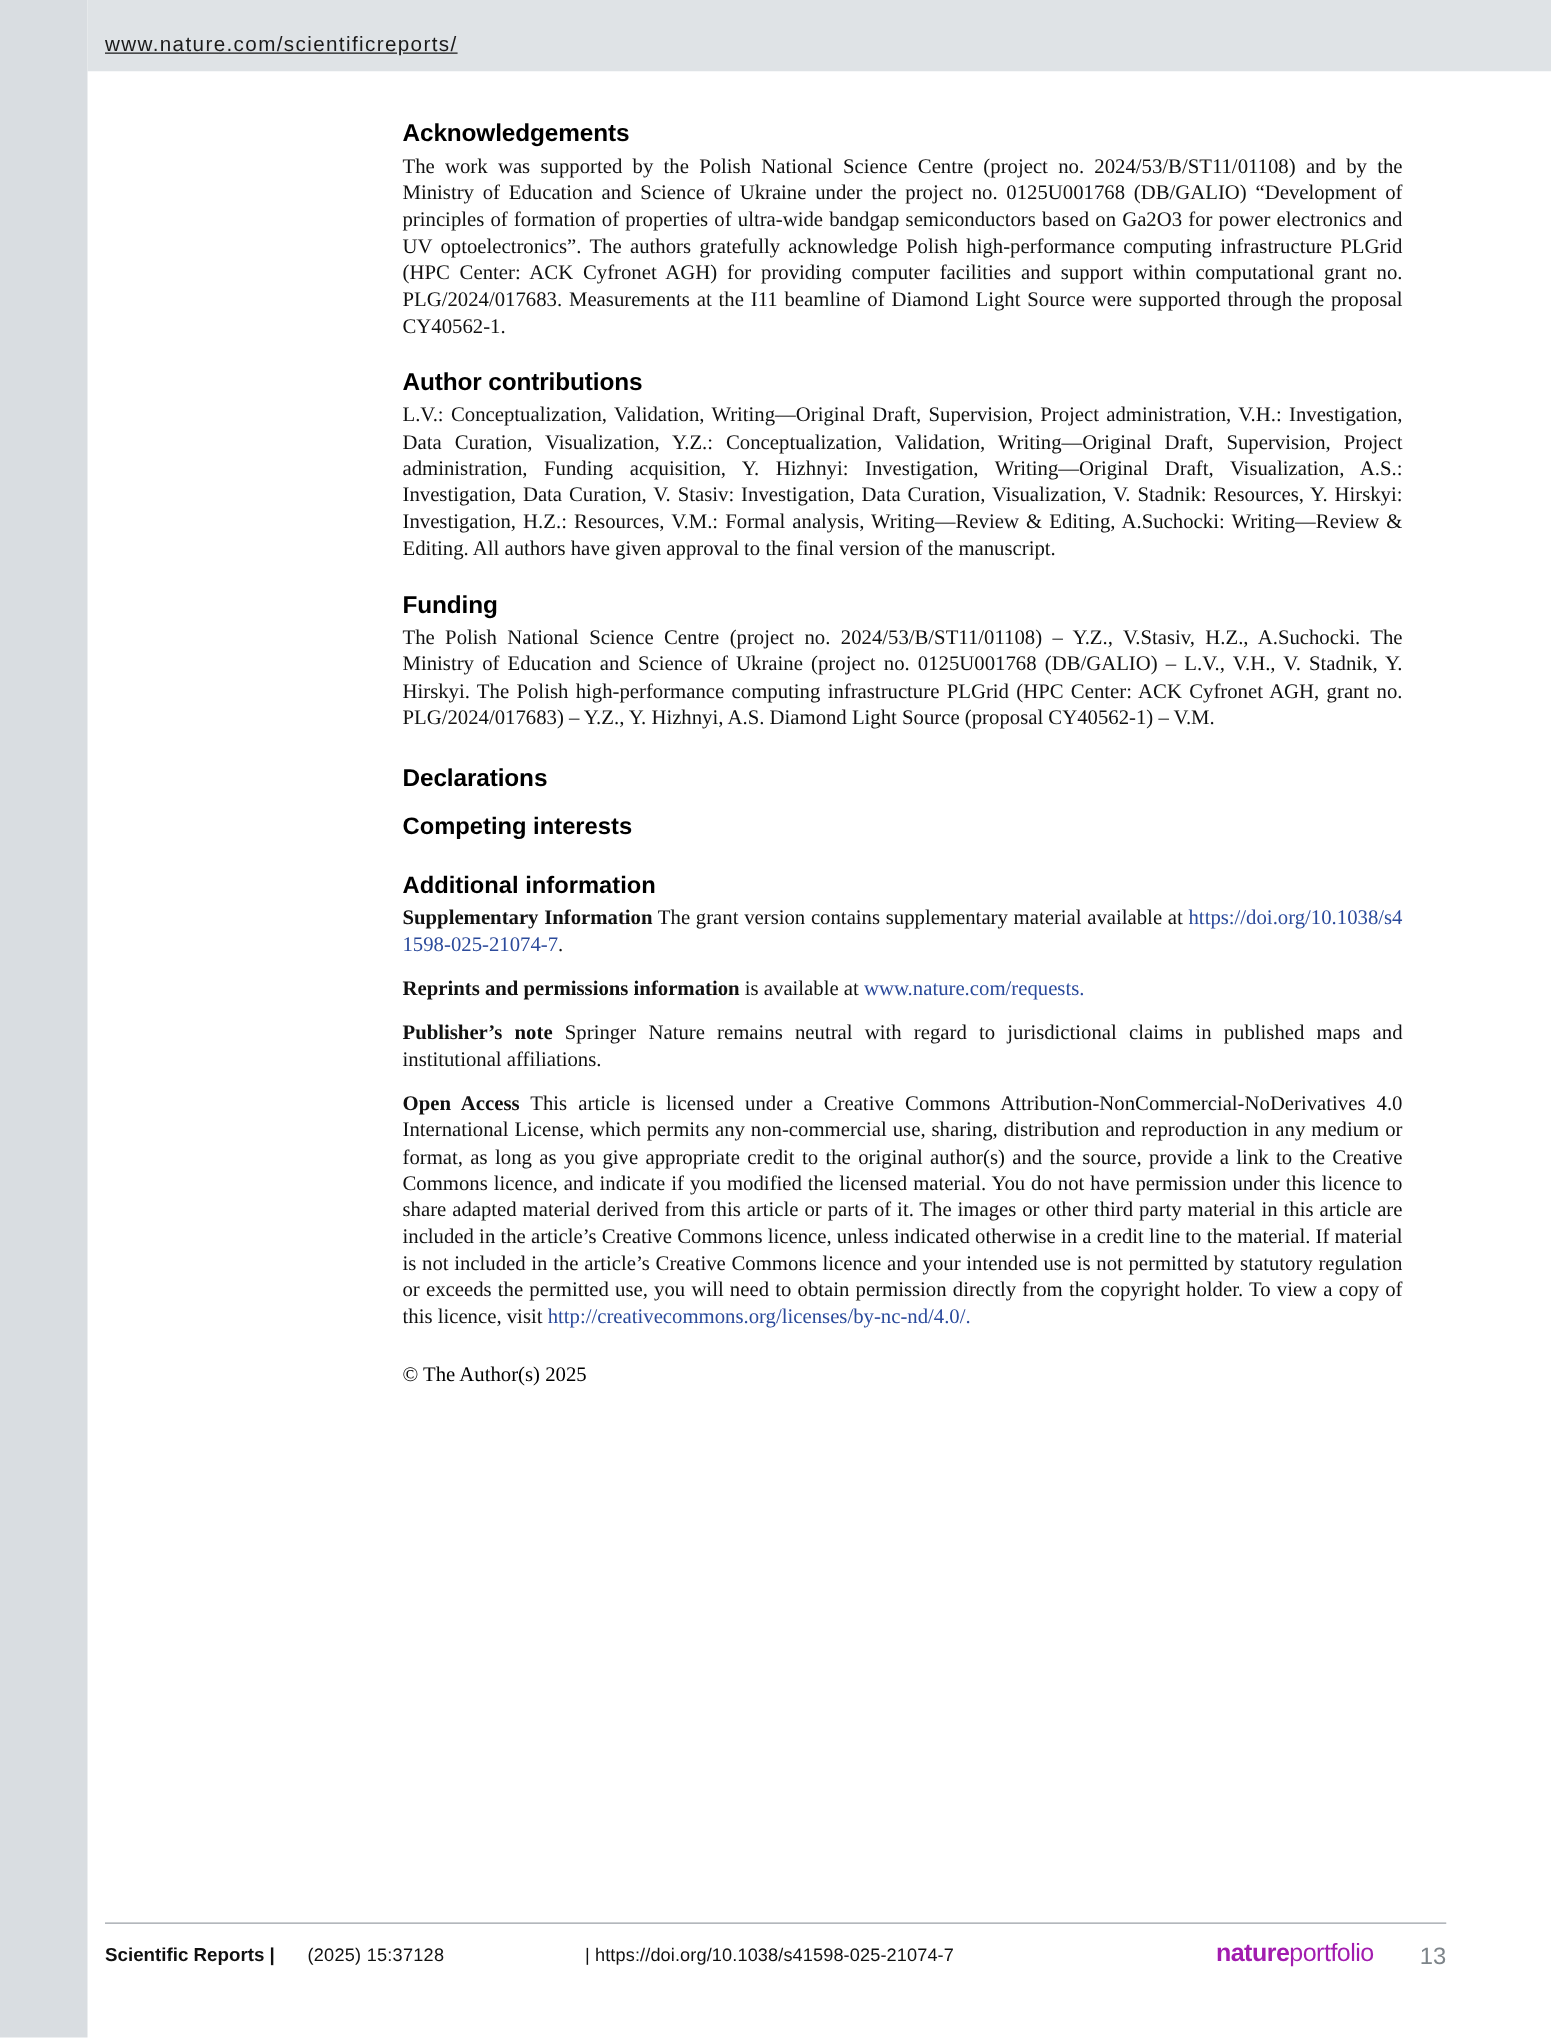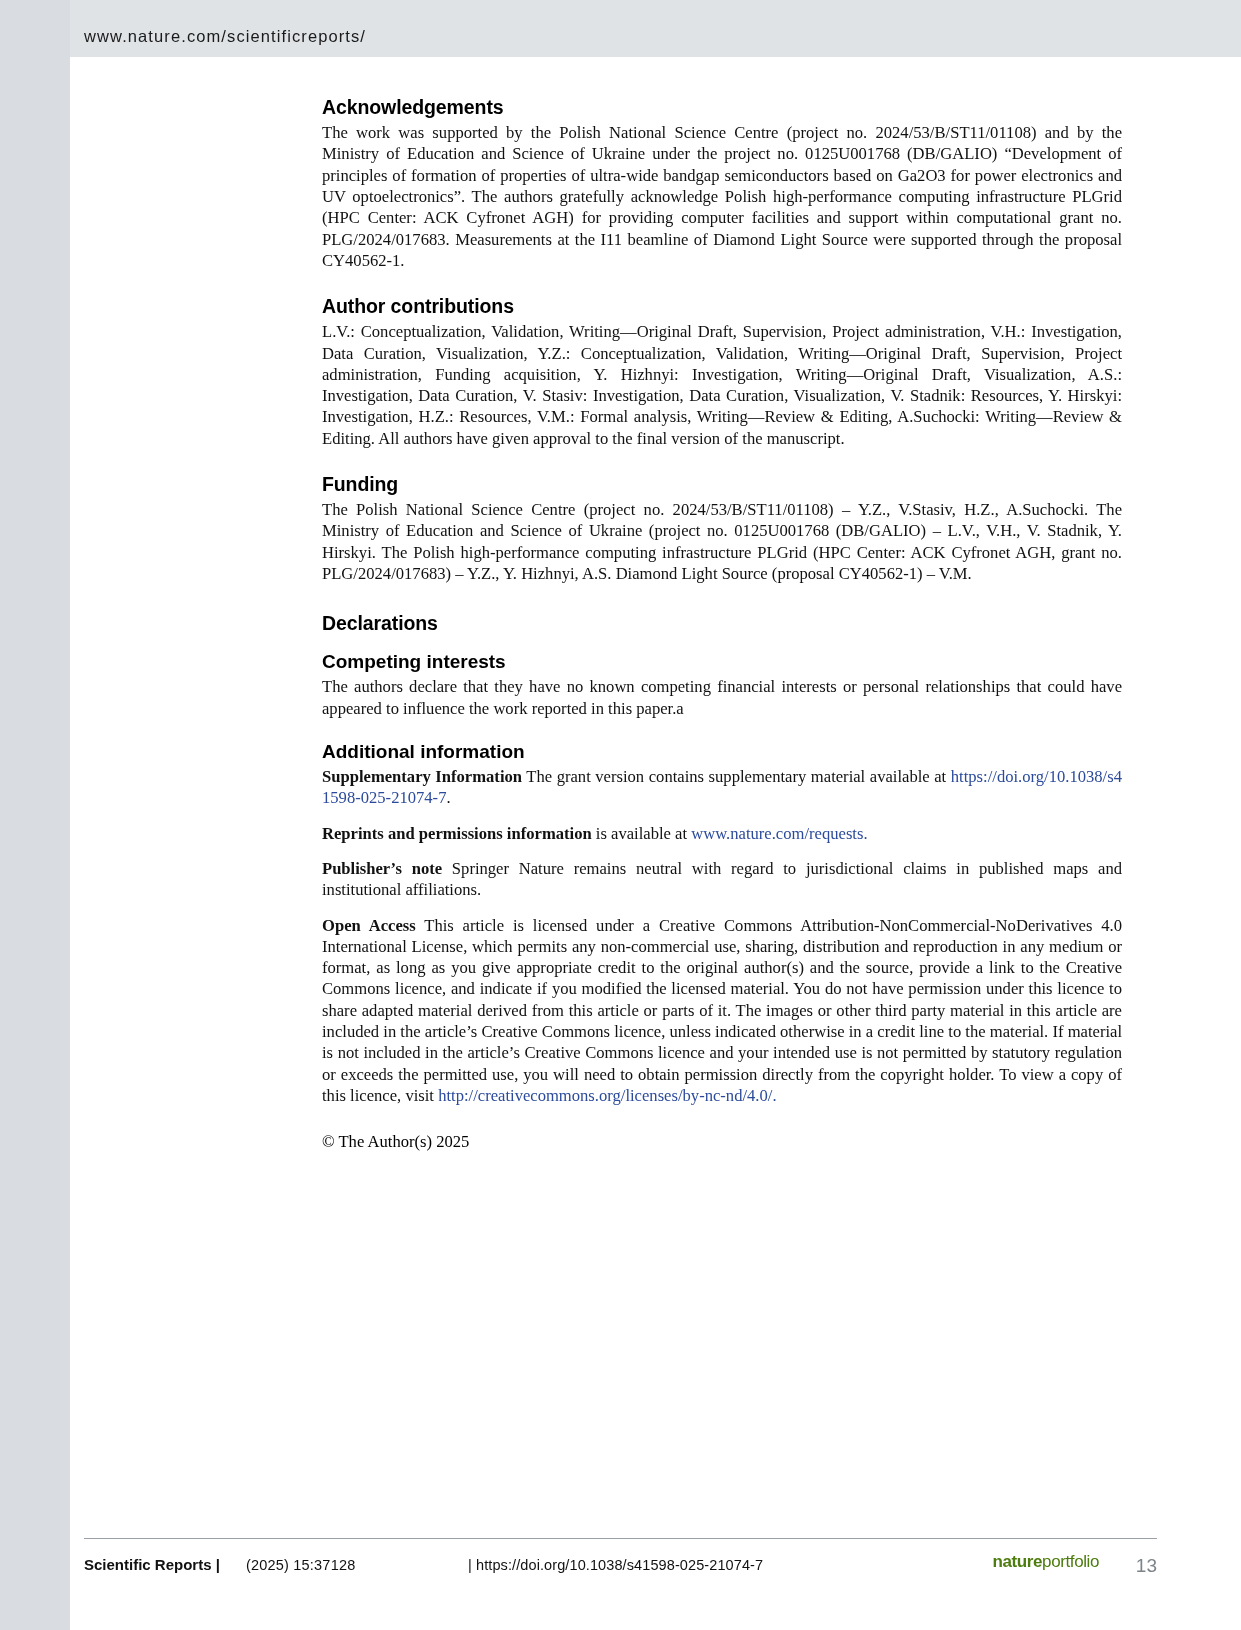--- a/index.html
+++ b/index.html
@@ -40,20 +40,21 @@
     background: #dfe3e6;
   }
   .header-url {
     position: absolute;
     left: 84px;
     top: 27px;
     font-family: "Liberation Sans", sans-serif;
     font-size: 16.5px;
     letter-spacing: 1.1px;
     color: #1a1a1a;
+    text-decoration: underline;
   }
   
   .content {
     position: absolute;
     left: 322px;
     top: 96px;
     width: 800px;
   }
   h2.sec {
     font-family: "Liberation Sans", sans-serif;
@@ -130,24 +131,24 @@
   .footer-doi {
     position: absolute;
     left: 384px; top: 5px;
     font-size: 14.5px;
     letter-spacing: 0.1px;
   }
   .footer-brand {
     position: absolute;
     right: 58px; top: 0px;
     font-family: "Liberation Sans", sans-serif;
-    font-size: 17px;
+    font-size: 20px;
     font-weight: bold;
     letter-spacing: -0.4px;
-    color: #4d7c0f;
+    color: #a21caf;
   }
   .footer-brand .light { font-weight: normal; }
   .footer-page {
     position: absolute;
     right: 0; top: 3px;
     font-family: "Liberation Sans", sans-serif;
     font-size: 19px;
     color: #7d8489;
     text-align: center;
   }
@@ -169,21 +170,20 @@
 
     <h2 class="sec spaced">Author contributions</h2>
     <p class="body">L.V.: Conceptualization, Validation, Writing—Original Draft, Supervision, Project administration, V.H.: Investigation, Data Curation, Visualization, Y.Z.: Conceptualization, Validation, Writing—Original Draft, Supervision, Project administration, Funding acquisition, Y. Hizhnyi: Investigation, Writing—Original Draft, Visualization, A.S.: Investigation, Data Curation, V. Stasiv: Investigation, Data Curation, Visualization, V. Stadnik: Resources, Y. Hirskyi: Investigation, H.Z.: Resources, V.M.: Formal analysis, Writing—Review &amp; Editing, A.Suchocki: Writing—Review &amp; Editing. All authors have given approval to the final version of the manuscript.</p>
 
     <h2 class="sec spaced">Funding</h2>
     <p class="body">The Polish National Science Centre (project no. 2024/53/B/ST11/01108) – Y.Z., V.Stasiv, H.Z., A.Suchocki. The Ministry of Education and Science of Ukraine (project no. 0125U001768 (DB/GALIO) – L.V., V.H., V. Stadnik, Y. Hirskyi. The Polish high-performance computing infrastructure PLGrid (HPC Center: ACK Cyfronet AGH, grant no. PLG/2024/017683) – Y.Z., Y. Hizhnyi, A.S. Diamond Light Source (proposal CY40562-1) – V.M.</p>
 
     <h2 class="sec declarations">Declarations</h2>
 
     <h3 class="sub">Competing interests</h3>
-    <p class="body">The authors declare that they have no known competing financial interests or personal relationships that could have appeared to influence the work reported in this paper.a</p>
 
     <div class="blockgap"></div>
 
     <h3 class="sub">Additional information</h3>
 
     <p class="body"><span class="bold-run">Supplementary Information</span><span> The grant version contains supplementary material available at </span><a class="link" href="#">https://doi.org/10.1038/s41598-025-21074-7</a><span>.</span></p>
 
 
     <p class="body"><span class="bold-run">Reprints and permissions information</span><span> is available at </span><a class="link" href="#">www.nature.com/requests.</a></p>
 

